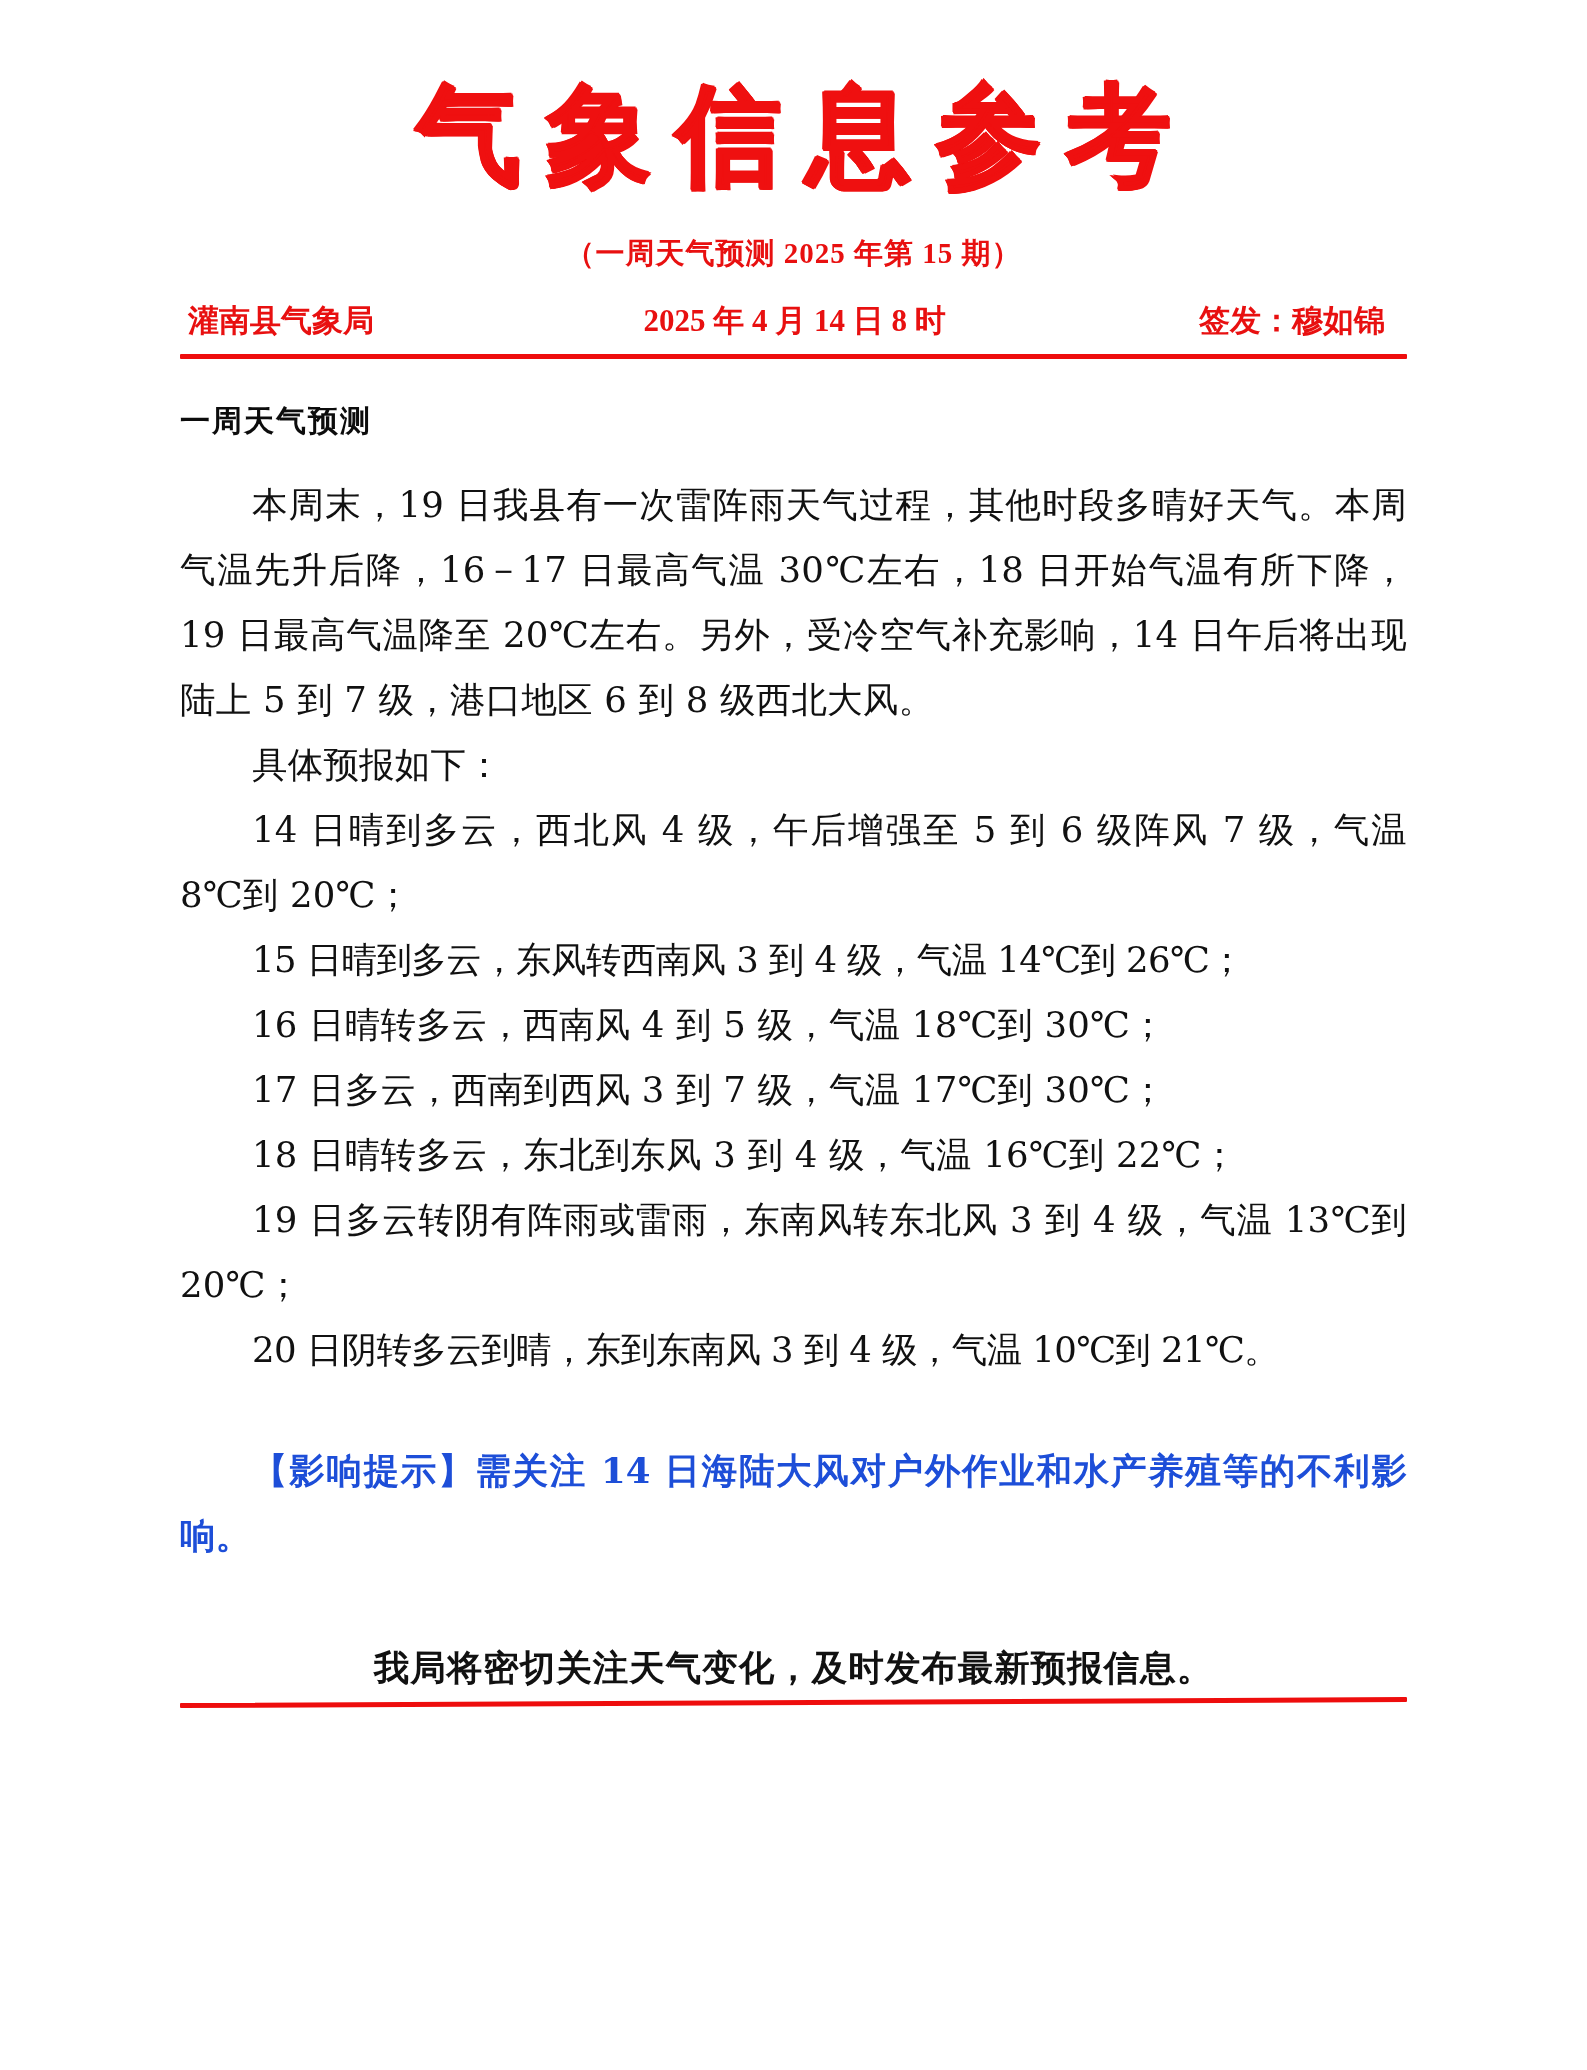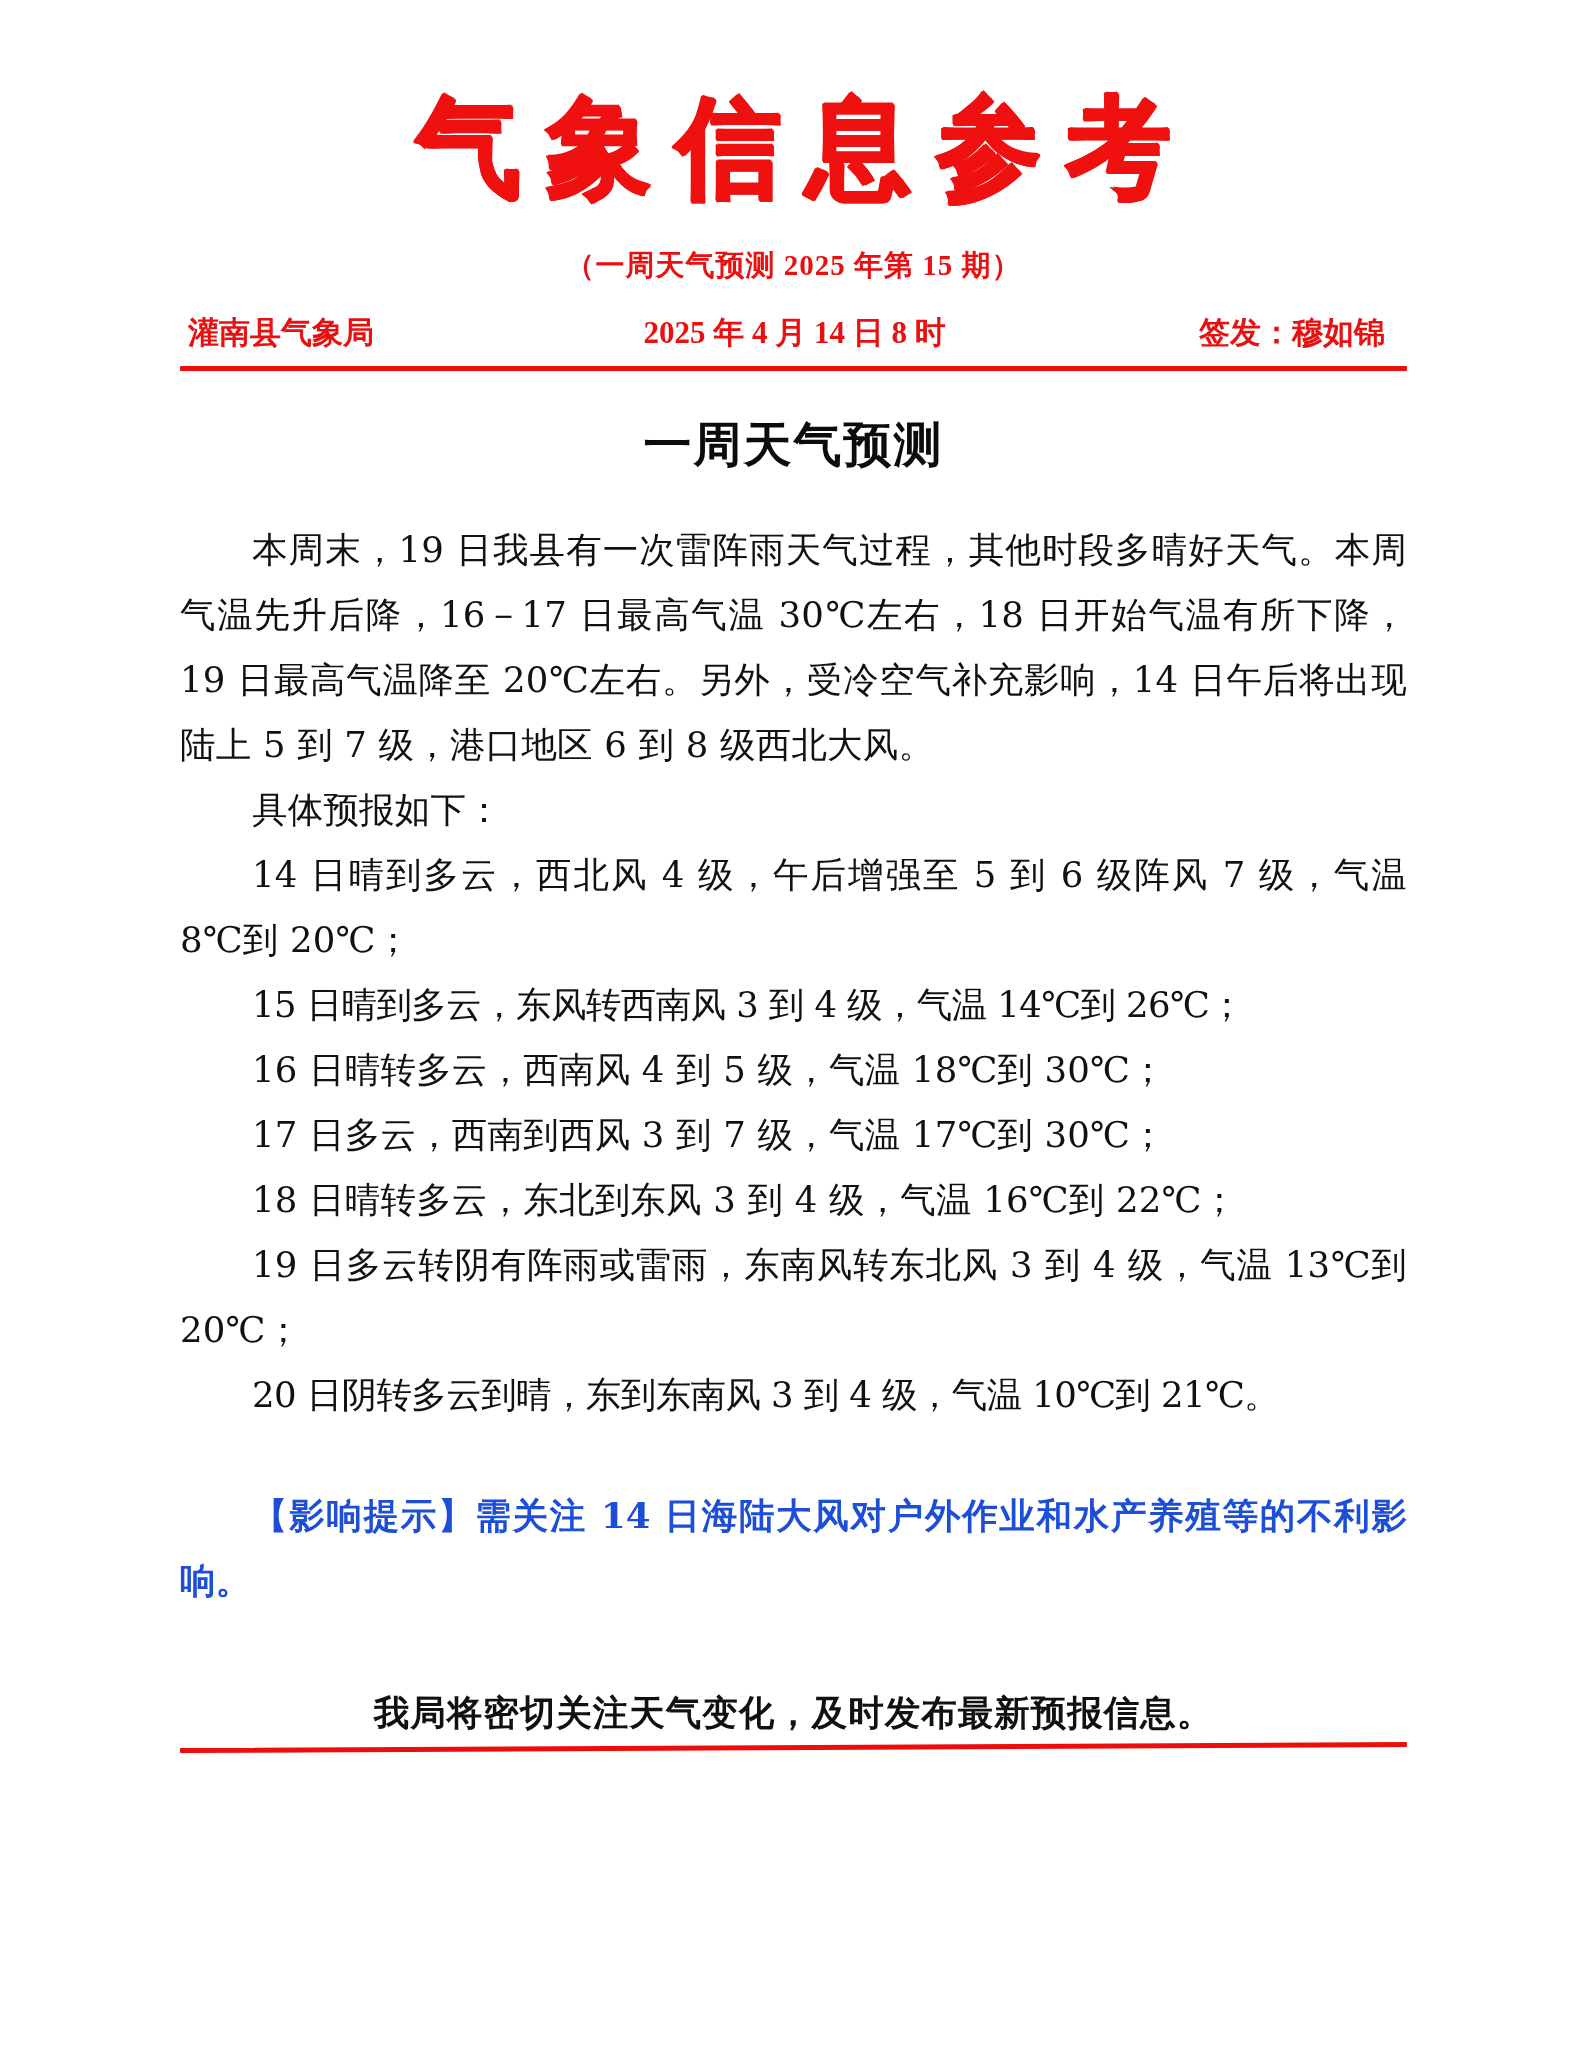--- a/index.html
+++ b/index.html
@@ -11,21 +11,21 @@
     font-family: "Liberation Serif", "DejaVu Serif", serif;
     color: #000000;
   }
   .page {
     position: relative;
     width: 1587px;
     height: 2070px;
     background: #ffffff;
     overflow: hidden;
     box-sizing: border-box;
-    padding: 12px 180px;
+    padding: 0 180px;
   }
 
   
   .masthead {
     padding-top: 74px;
     text-align: center;
   }
   .masthead-title {
     display: block;
     font-family: "DejaVu Serif", "Liberation Serif", serif;
@@ -73,25 +73,24 @@
 
   .rule-top {
     margin-top: 12px;
     height: 5px;
     background: #ee0d0d;
     border-radius: 1px;
   }
 
   
   .section-heading {
-    text-align: center;
     margin-top: 42px;
     font-family: "DejaVu Sans", "Liberation Sans", sans-serif;
     font-weight: 700;
-    font-size: 48px;
+    font-size: 30px;
     letter-spacing: 2px;
     color: #0c0c0c;
   }
 
   
   .body-block {
     margin-top: 30px;
   }
   .para {
     font-family: "DejaVu Serif", "Liberation Serif", serif;

